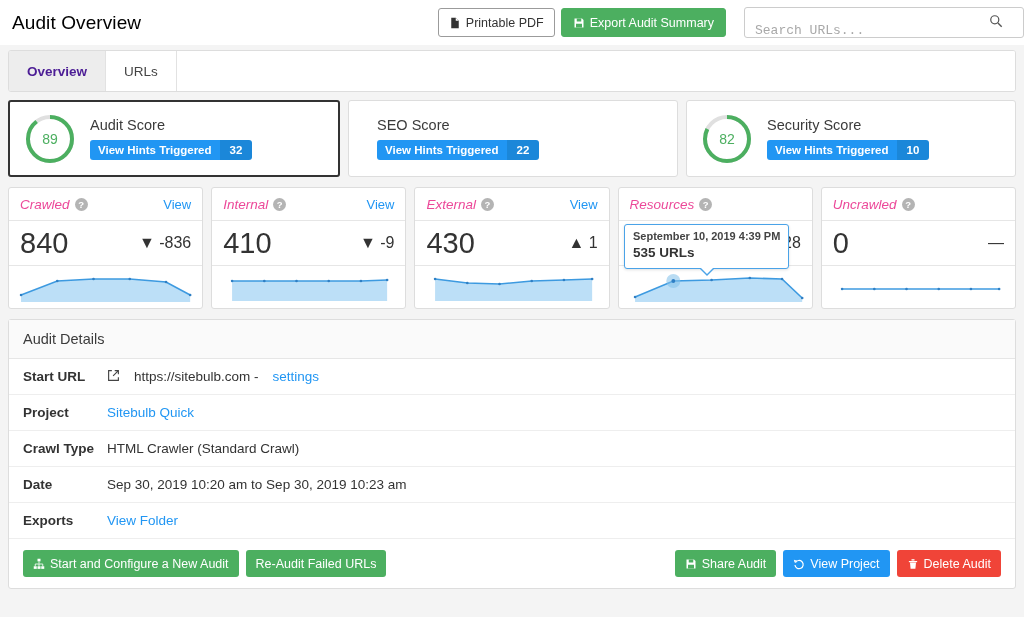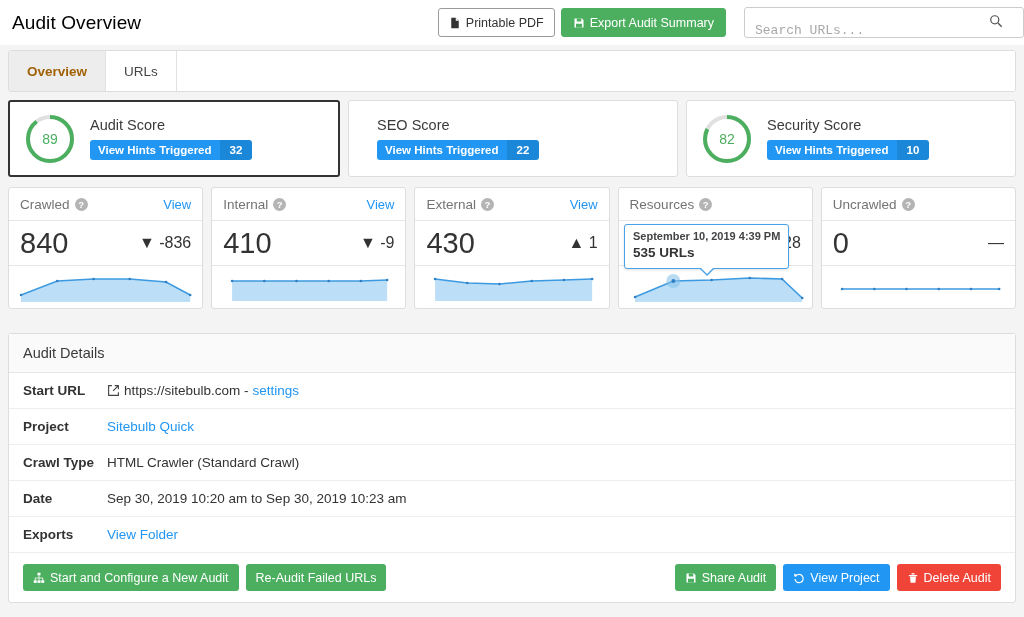--- a/index.html
+++ b/index.html
@@ -48,21 +48,21 @@
   
   .tabbar{
     margin:5px 8px 0 8px;background:#fff;border:1px solid #ddd;
     border-radius:3px;height:40px;display:flex;align-items:stretch;
     overflow:hidden;
   }
   .tab{
     display:flex;align-items:center;padding:0 18px;font-size:13.5px;
     color:#444;cursor:pointer;border-right:1px solid #e2e2e2;background:#fff;
   }
-  .tab.active{background:#ededed;font-weight:bold;color:#a16207;}
+  .tab.active{background:#ededed;font-weight:bold;color:#4c1d95;}
   .tab-filler{flex:1;border-right:none;}
 
   
   .score-row{display:flex;gap:8px;margin:8px 8px 0 8px;}
   .score-card{
     flex:1;background:#fff;border:1px solid #ddd;border-radius:3px;
     height:77px;display:flex;align-items:center;padding:0 14px;
     box-sizing:border-box;
   }
   .score-card.selected{border:2px solid #333;}
@@ -85,21 +85,21 @@
   
   .metric-row{display:flex;gap:8px;margin:10px 8px 0 8px;position:relative;}
   .metric-card{
     flex:1;background:#fff;border:1px solid #ddd;border-radius:3px;
     box-sizing:border-box;overflow:visible;position:relative;
   }
   .m-head{
     height:33px;display:flex;align-items:center;padding:0 11px;
     border-bottom:1px solid #e6e6e6;box-sizing:border-box;
   }
-  .m-title{font-size:13.5px;color:#737373;}
+  .m-title{font-size:13.5px;color:#ec4899;font-style:italic;}
   .q-icon{
     display:inline-flex;align-items:center;justify-content:center;
     width:13px;height:13px;border-radius:50%;background:#b4b4b4;color:#fff;
     font-size:9.5px;font-weight:bold;margin-left:5px;vertical-align:middle;
     font-family:"Liberation Sans", sans-serif;
   }
   .m-view{margin-left:auto;color:#2196f3;font-size:13px;cursor:pointer;}
   .m-body{
     height:45px;display:flex;align-items:center;padding:0 11px;
     border-bottom:1px solid #e6e6e6;box-sizing:border-box;
@@ -126,31 +126,31 @@
     border-right:8px solid transparent;border-top:8px solid #4aa3e8;
   }
   .spark-tip .tail-in{
     position:absolute;left:50%;bottom:-6px;margin-left:-7px;
     width:0;height:0;border-left:7px solid transparent;
     border-right:7px solid transparent;border-top:7px solid #fff;
   }
 
   
   .details{
-    margin:24px 8px 0 8px;background:#fff;border:1px solid #ddd;
+    margin:10px 8px 0 8px;background:#fff;border:1px solid #ddd;
     border-radius:3px;box-sizing:border-box;
   }
   .details-head{
     padding:11px 14px;font-size:14.5px;color:#3b3b3b;
     border-bottom:1px solid #e6e6e6;background:#fafafa;
   }
   .drow{display:flex;align-items:center;border-bottom:1px solid #eee;
     padding:10px 14px;box-sizing:border-box;min-height:35px;}
   .dlabel{width:84px;font-weight:bold;font-size:13.5px;color:#333;flex:none;}
-  .dval{font-size:13.5px;color:#333;display:flex;align-items:center;gap:4px;}
+  .dval{font-size:13.5px;color:#333;display:flex;align-items:flex-start;gap:14px;}
   .link{color:#2196f3;cursor:pointer;}
   .ext-icon{width:13px;height:13px;color:#444;flex:none;}
 
   .actions{display:flex;align-items:center;padding:11px 14px;gap:7px;}
   .actions .right{margin-left:auto;display:flex;gap:7px;}
   .btn-sm{height:27px;padding:0 10px;font-size:12.5px;border-radius:3px;
     display:inline-flex;align-items:center;gap:5px;color:#fff;cursor:pointer;
     border:none;font-family:"Liberation Sans", sans-serif;white-space:nowrap;}
   .bg-green{background:#4caf60;}
   .bg-blue{background:#2196f3;}

